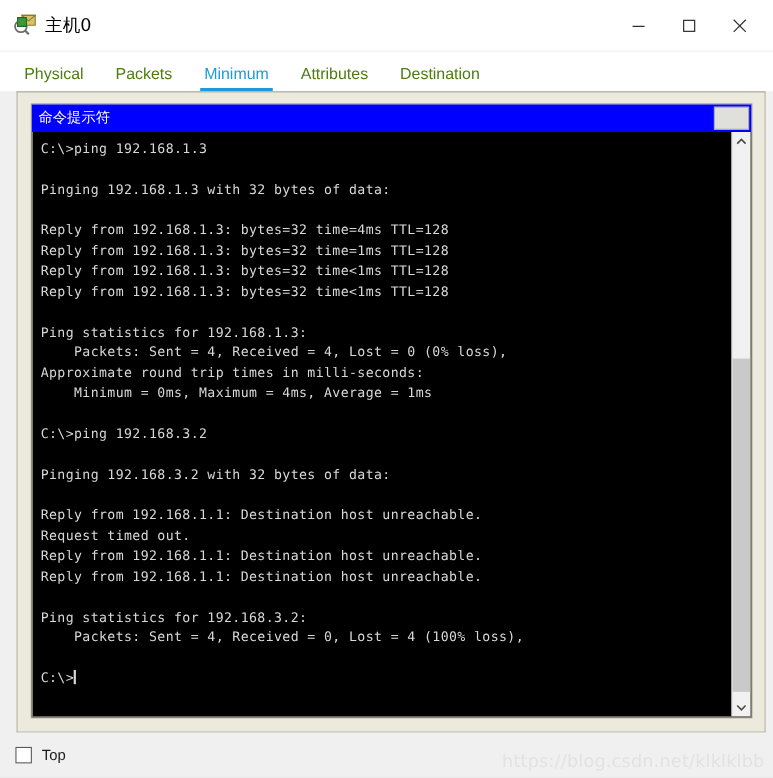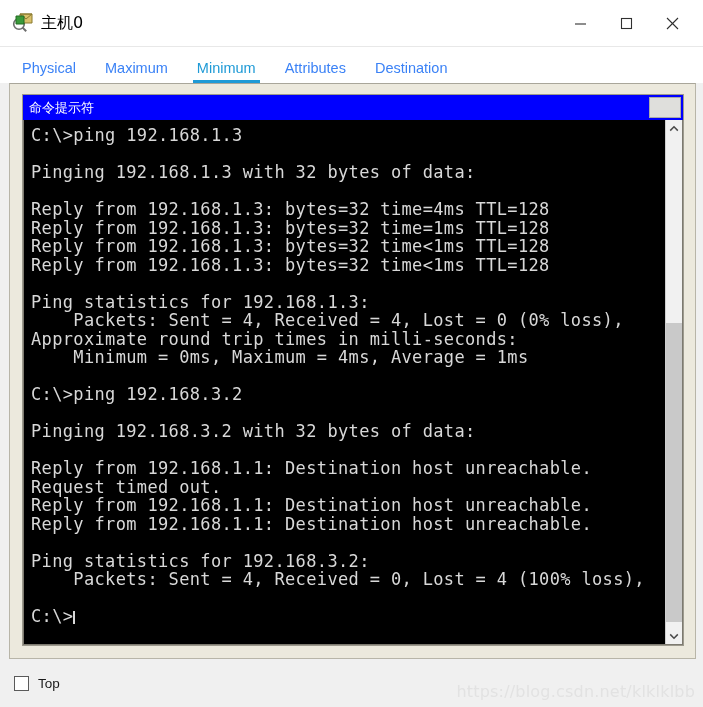--- a/index.html
+++ b/index.html
@@ -76,21 +76,21 @@
     flex: 0 0 auto;
     height: 36px;
     background: #ffffff;
     display: flex;
     align-items: flex-end;
     padding-left: 22px;
     box-sizing: border-box;
   }
   .tab {
     font-size: 14.5px;
-    color: #3b82f6;
+    color: #4d7c0f;
     padding: 0 0 7px 0;
     margin-right: 29px;
     position: relative;
     white-space: nowrap;
     cursor: default;
   }
   .tab.active {
     color: #1e9ad6;
   }
   .tab.active::after {
@@ -99,21 +99,21 @@
     left: -4px;
     right: -4px;
     bottom: 0;
     height: 3px;
     background: #1e9ad6;
   }
 
   
   #tab-panel {
     flex: 1 1 auto;
-    margin: 0 7px 0 9px;
+    margin: 0 7px 0 15px;
     background: #ece9dd;
     border: 1px solid #b8b5a8;
     border-top: 1px solid #a9a69a;
     box-sizing: border-box;
     position: relative;
     padding: 10px 11px 12px 12px;
     display: flex;
     flex-direction: column;
     min-height: 0;
   }
@@ -163,21 +163,21 @@
     background: #000000;
     border: 1px solid #7d7a70;
     border-top: none;
     box-sizing: border-box;
   }
   #terminal-output {
     flex: 1 1 auto;
     background: #000000;
     color: #d8d8d8;
     font-family: "DejaVu Sans Mono", "Liberation Mono", monospace;
-    font-size: 17px;
+    font-size: 12px;
     line-height: 18.5px;
     letter-spacing: 0.35px;
     padding: 6px 0 2px 7px;
     margin: 0;
     white-space: pre;
     overflow: hidden;
     min-width: 0;
   }
   #terminal-cursor {
     display: inline-block;
@@ -217,21 +217,21 @@
     right: 0;
     top: 38%;
     bottom: 1%;
     background: #c9c9c9;
     cursor: default;
   }
 
   
   #bottom-bar {
     flex: 0 0 auto;
-    height: 48px;
+    height: 41px;
     display: flex;
     align-items: center;
     padding-left: 14px;
     background: #f0f0f0;
     position: relative;
   }
   #top-checkbox {
     width: 15px;
     height: 15px;
     border: 1.6px solid #5a5a5a;
@@ -290,21 +290,21 @@
         <svg width="15" height="15" viewBox="0 0 15 15">
             <line x1="2" y1="2" x2="13" y2="13" stroke="#303030" stroke-width="1.1"></line>
             <line x1="13" y1="2" x2="2" y2="13" stroke="#303030" stroke-width="1.1"></line>
           </svg>
       </button>
     </div>
   </div>
 
   <div id="tab-strip">
     <div class="tab">Physical</div>
-    <div class="tab">Maximum</div>
+    <div class="tab">Packets</div>
     <div class="tab active">Minimum</div>
     <div class="tab">Attributes</div>
     <div class="tab">Destination</div>
   </div>
 
   <div id="tab-panel">
 
     <div id="inner-window">
 
       <div id="inner-titlebar">

